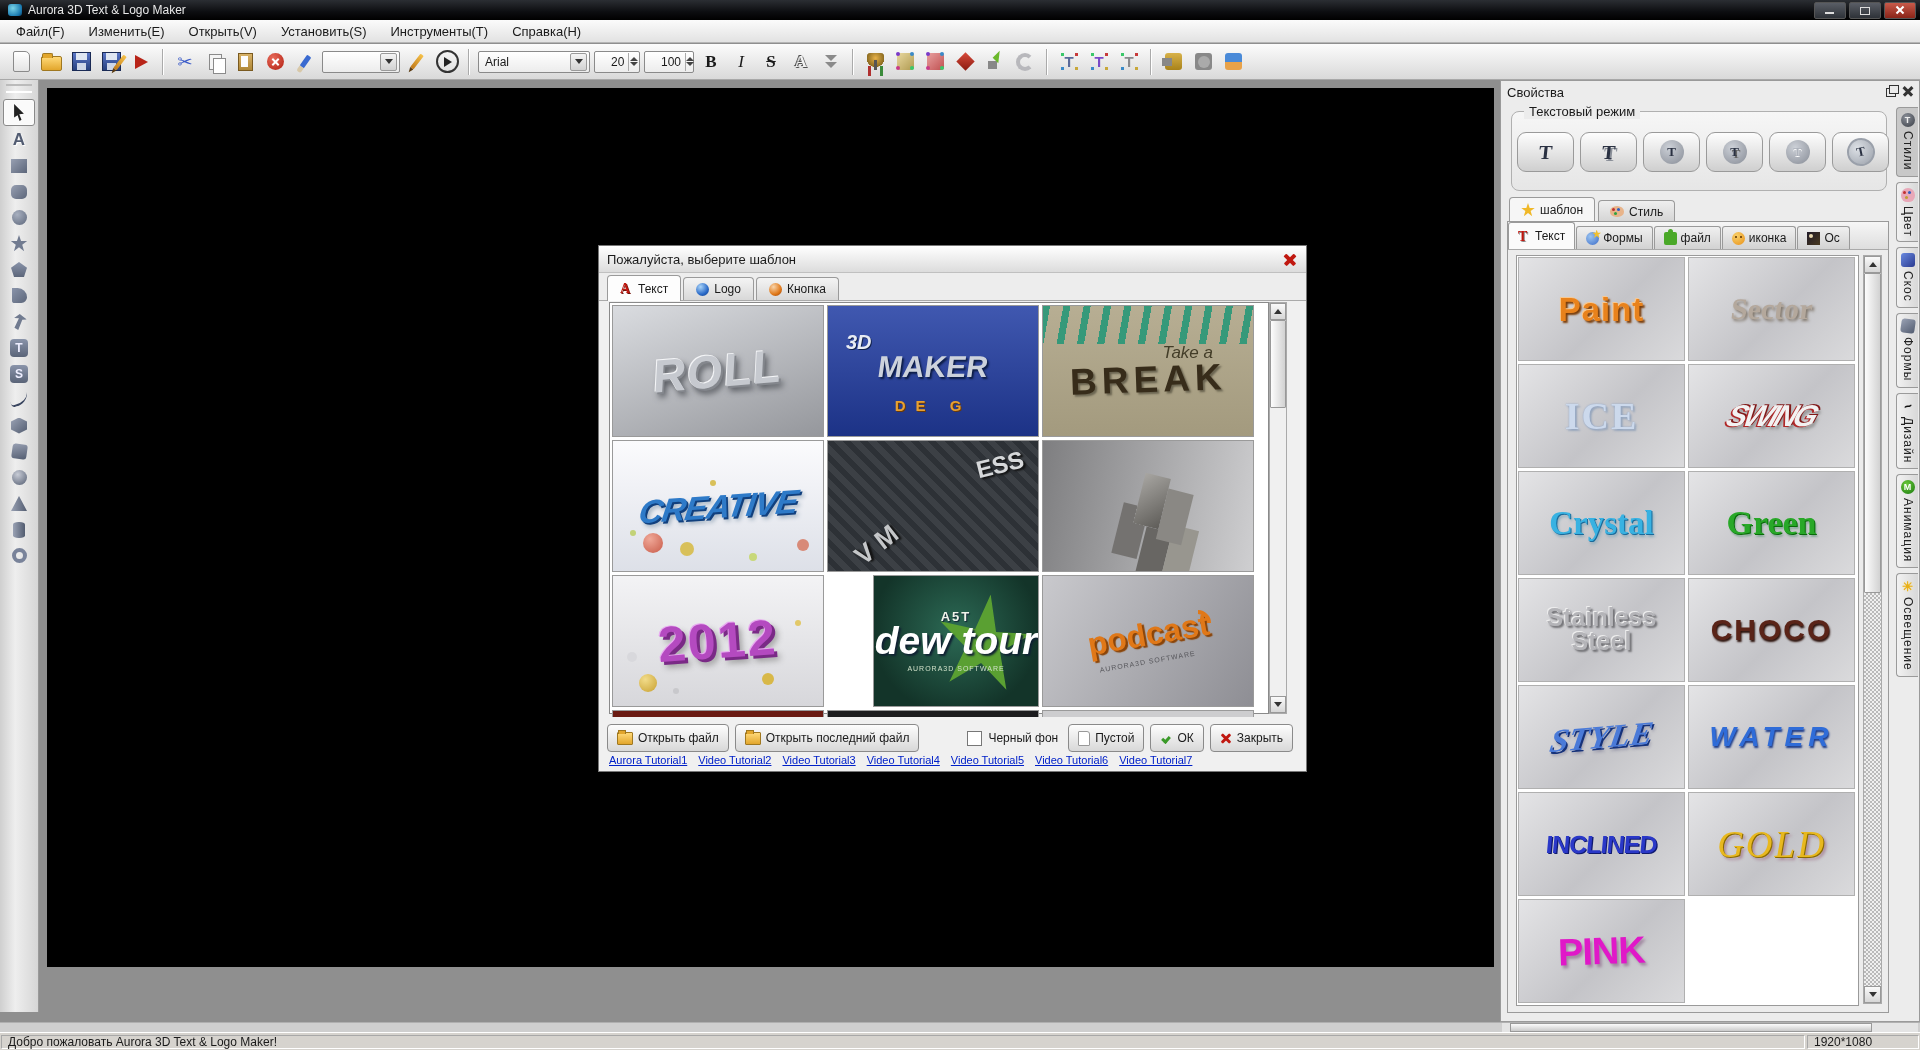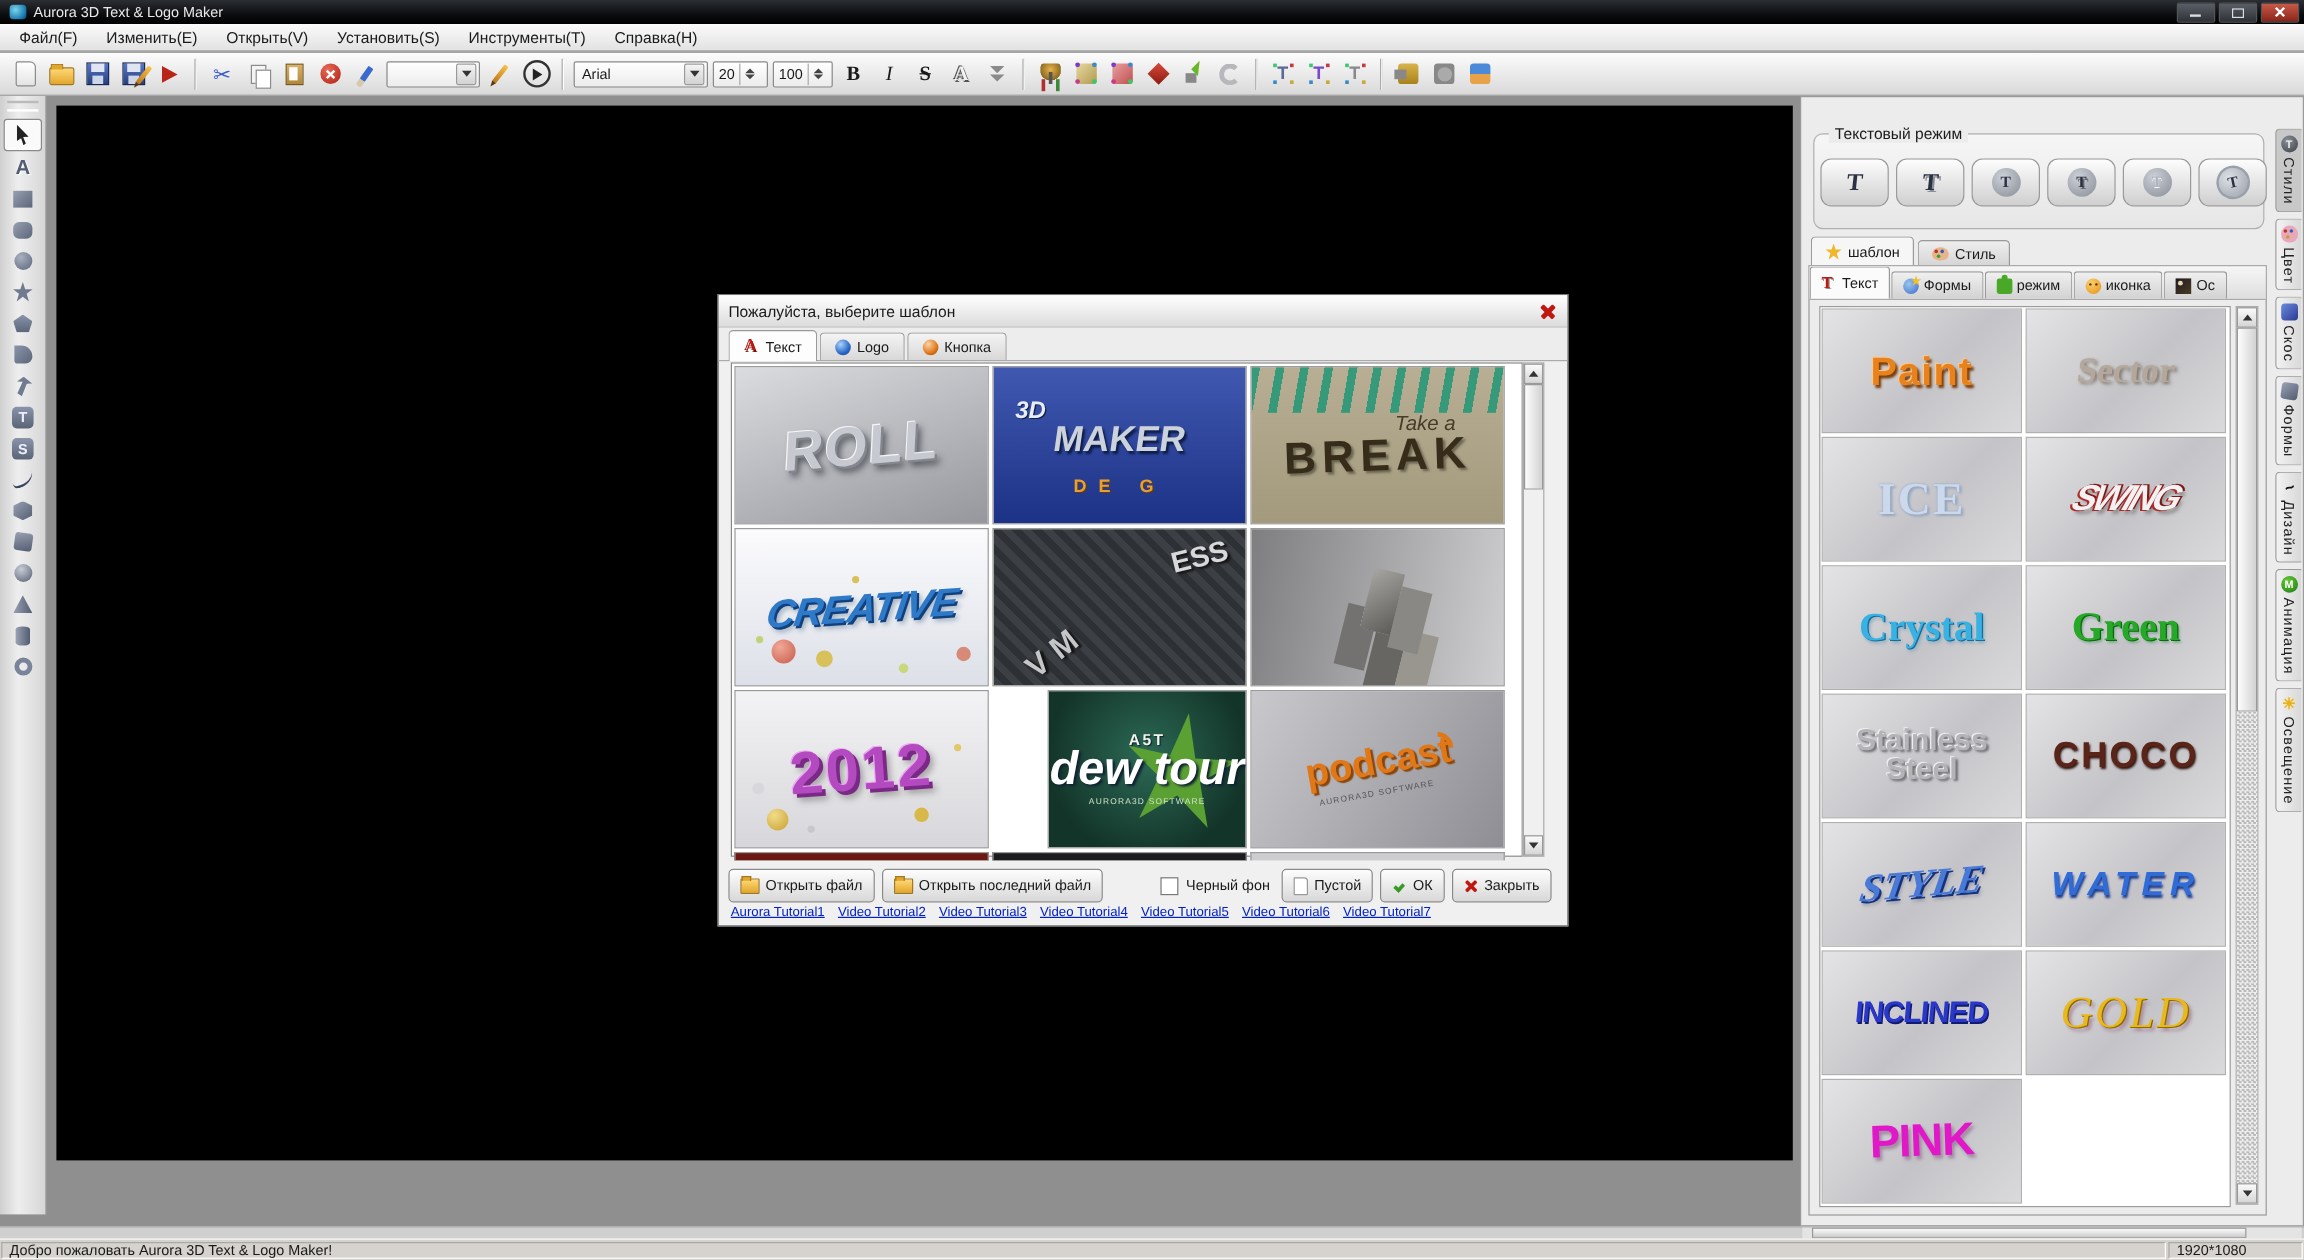--- a/index.html
+++ b/index.html
@@ -52,21 +52,21 @@
   .i-brush{width:5px;height:13px;background:#3a6ad0;transform:rotate(35deg);border-radius:1px;position:relative;}
   .i-brush:after{content:"";position:absolute;left:0;bottom:-6px;width:5px;height:6px;background:#d8c8a8;border-radius:0 0 2px 2px;}
   .i-play{width:19px;height:19px;border-radius:50%;border:2px solid #333;display:flex;align-items:center;justify-content:center;}
   .i-play:after{content:"";border-top:5px solid transparent;border-bottom:5px solid transparent;border-left:8px solid #222;margin-left:2px;}
   .combo{height:22px;background:linear-gradient(#fff,#ececec);border:1px solid #8a8a8a;border-radius:2px;
     display:flex;align-items:center;justify-content:space-between;padding:0 2px 0 6px;font-size:12px;box-sizing:border-box;}
   .combo .arr{width:15px;height:16px;background:linear-gradient(#f4f4f4,#d2d2d2);border:1px solid #9a9a9a;border-radius:2px;
     display:flex;align-items:center;justify-content:center;}
   .combo .arr:after{content:"";border-left:4px solid transparent;border-right:4px solid transparent;border-top:5px solid #333;}
   .spin{height:22px;background:linear-gradient(#fff,#ececec);border:1px solid #8a8a8a;border-radius:2px;
-    display:flex;align-items:center;padding-left:4px;font-size:12px;box-sizing:border-box;}
+    display:flex;align-items:center;padding-left:16px;font-size:12px;box-sizing:border-box;}
   .spin .ud{margin-left:4px;width:16px;height:18px;border-left:1px solid #aaa;display:flex;flex-direction:column;align-items:center;justify-content:center;gap:1px;}
   .spin .ud i{border-left:4px solid transparent;border-right:4px solid transparent;}
   .spin .ud i.up{border-bottom:4px solid #444;} .spin .ud i.dn{border-top:4px solid #444;}
   .fmt{font-size:17px;width:24px;text-align:center;}
   .fmt.b{font-family:"Liberation Serif",serif;font-weight:bold;}
   .fmt.i{font-family:"Liberation Serif",serif;font-style:italic;}
   .fmt.s{font-family:"Liberation Serif",serif;font-weight:bold;text-decoration:line-through;}
   .fmt.a{font-family:"Liberation Serif",serif;font-weight:bold;color:#f2f2f2;text-shadow:0 0 1px #333,1px 1px 0 #555,-1px -1px 0 #555;}
   .i-chev{display:flex;flex-direction:column;gap:1px;}
   .i-chev i{border-left:6px solid transparent;border-right:6px solid transparent;border-top:6px solid #8a8a8a;}
@@ -598,20 +598,27 @@
         <div class="link">Video Tutorial2</div>
         <div class="link">Video Tutorial3</div>
         <div class="link">Video Tutorial4</div>
         <div class="link">Video Tutorial5</div>
         <div class="link">Video Tutorial6</div>
         <div class="link">Video Tutorial7</div>
       </div>
   </div>
 
   <div class="props">
+    <div class="ptitle">
+      <span>Свойства</span>
+      <span class="pbtns">
+        <span class="pb pb-float"></span>
+        <span class="pb pb-x"></span>
+      </span>
+    </div>
     <div class="groupbox">
       <span class="grouplabel">Текстовый режим</span>
       <div class="modes" id="modes">
           <div class="modebtn">
             <span class="mt m1">T</span>
           </div>
           <div class="modebtn">
             <span class="mt m2">T</span>
           </div>
           <div class="modebtn">
@@ -643,21 +650,21 @@
           <div class="stab active">
             <span class="si si-text">T</span>
             <span>Текст</span>
           </div>
           <div class="stab">
             <span class="si si-shapes"></span>
             <span>Формы</span>
           </div>
           <div class="stab">
             <span class="si si-box"></span>
-            <span>режим</span>
+            <span>файл</span>
           </div>
           <div class="stab">
             <span class="si si-icon"></span>
             <span>иконка</span>
           </div>
           <div class="stab">
             <span class="si si-bg"></span>
             <span>Ос</span>
           </div>
         </div>

